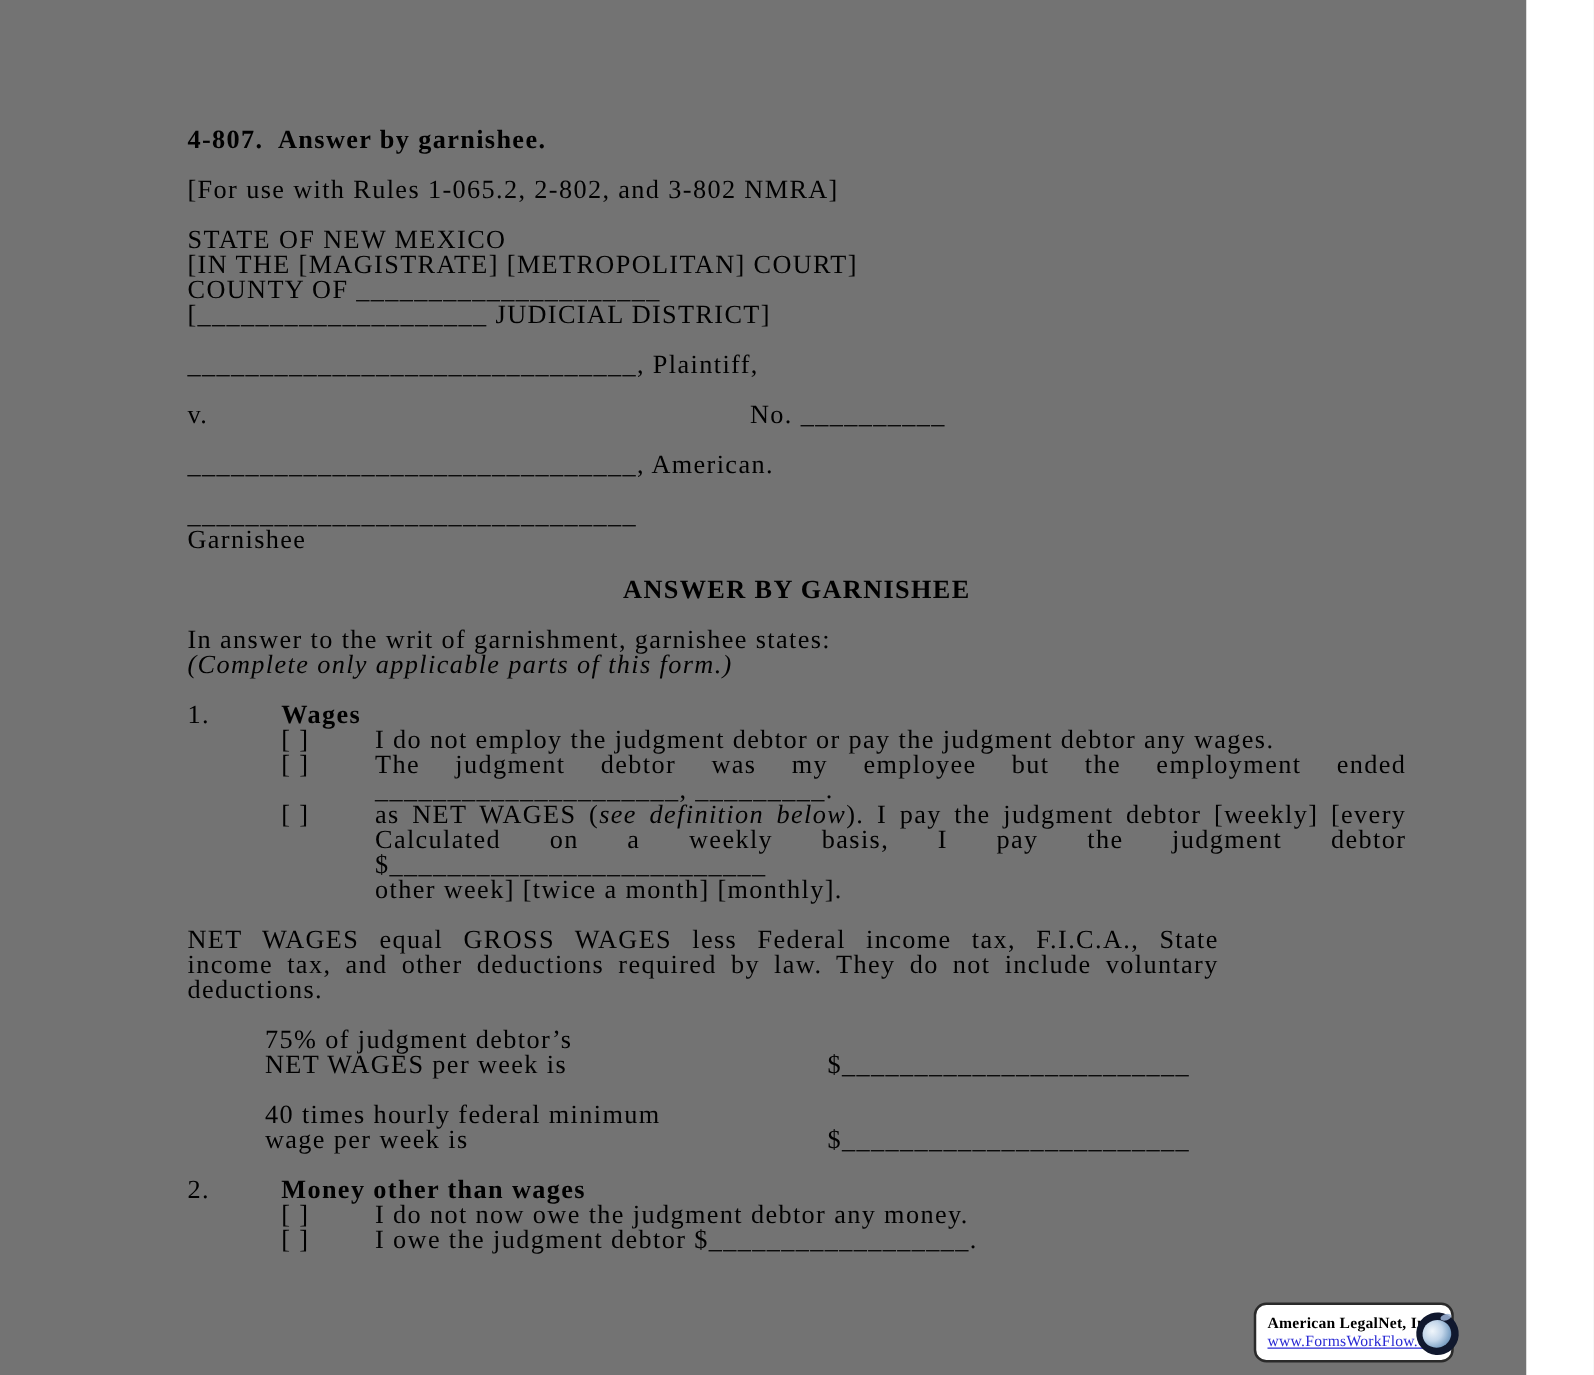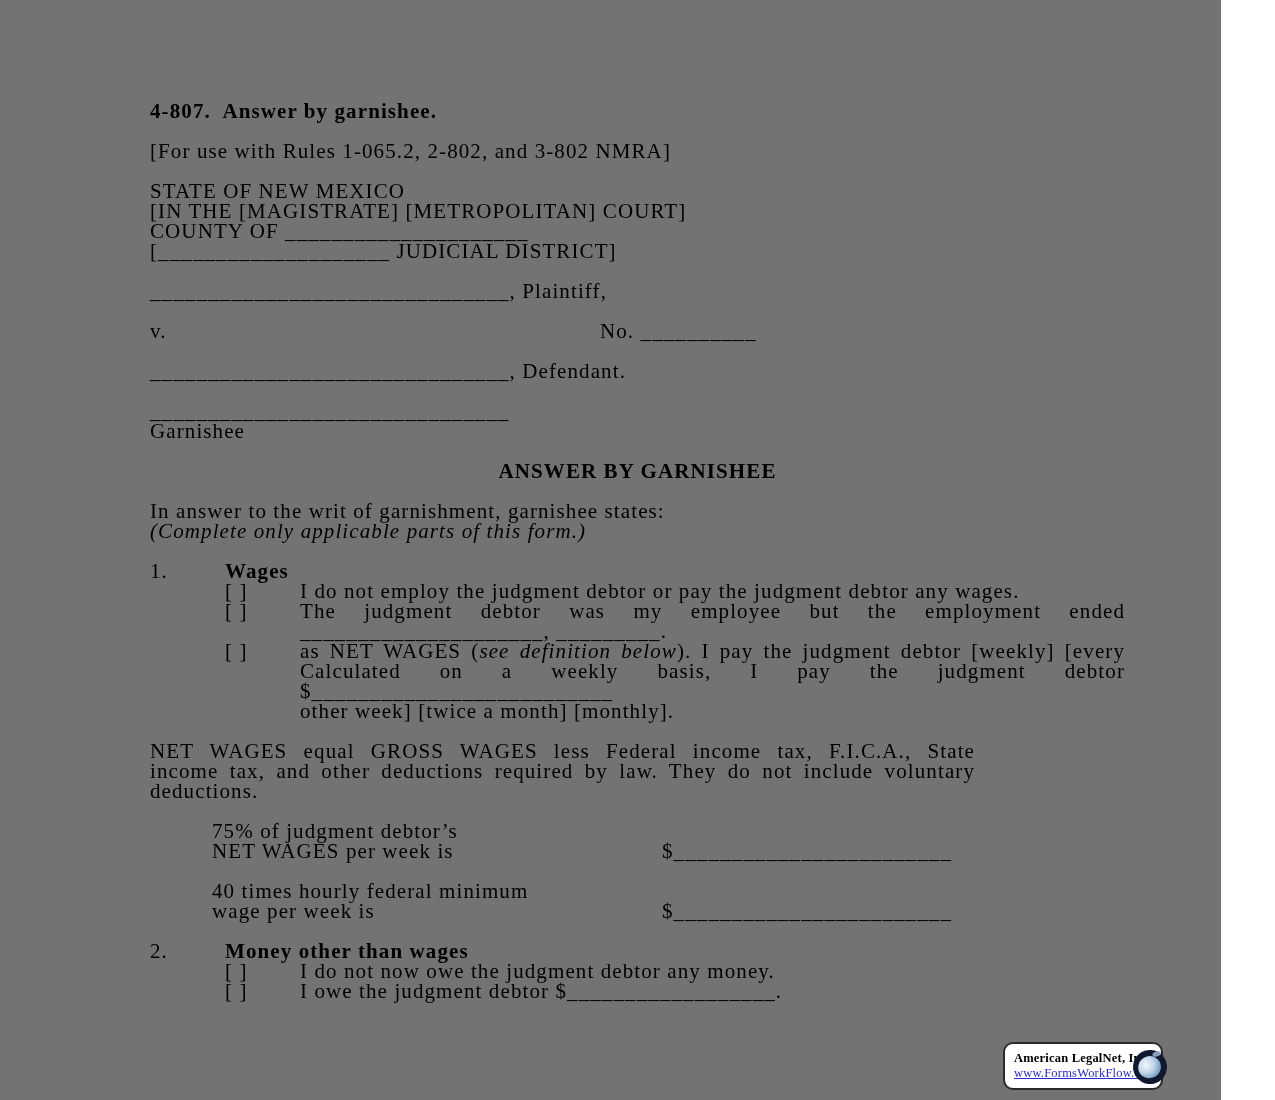--- a/index.html
+++ b/index.html
@@ -123,21 +123,21 @@
 
     <div class="line">_______________________________, Plaintiff,</div>
     <div class="blank"></div>
 
     <div class="line vs-row">
       <span class="vs-col">v.</span>
       <span>No. __________</span>
     </div>
     <div class="blank"></div>
 
-    <div class="line">_______________________________, Defendant.</div>
+    <div class="line">_______________________________, American.</div>
     <div class="blank"></div>
 
     <div class="line">_______________________________</div>
     <div class="line">Garnishee</div>
     <div class="blank"></div>
 
     <div class="line center bold">ANSWER BY GARNISHEE</div>
     <div class="blank"></div>
 
     <div class="line">In answer to the writ of garnishment, garnishee states:</div>

